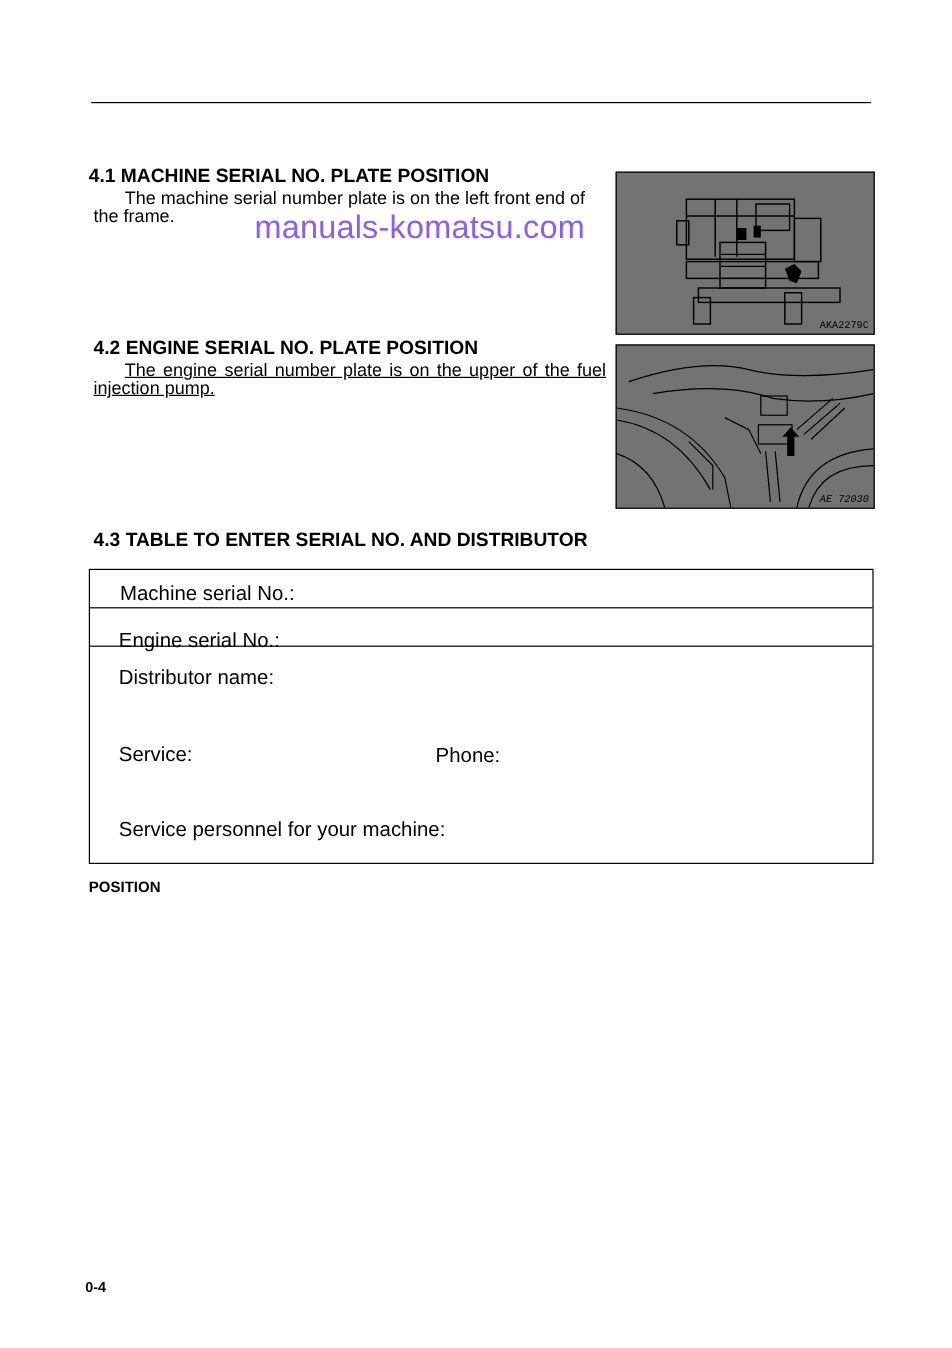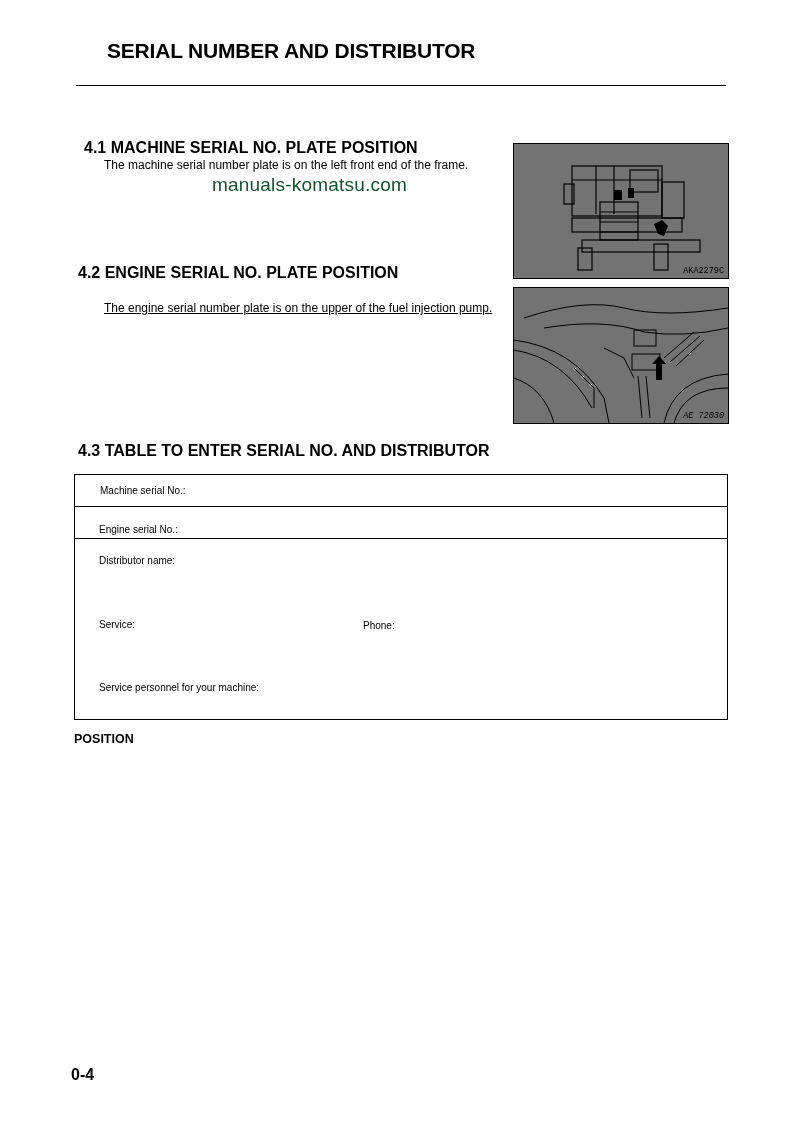--- a/index.html
+++ b/index.html
@@ -2,40 +2,39 @@
 <html><head>
   <meta charset="utf-8">
   <style>
     html, body { margin: 0; padding: 0; background: #ffffff; }
     body { width: 793px; height: 1123px; position: relative; overflow: hidden; color: #000; font-family: "Liberation Sans", sans-serif; }
     .abs { position: absolute; }
     .title { left: 80px; top: 40px; font-weight: bold; font-size: 21px; line-height: 21px; letter-spacing: -0.2px; }
     .title .l2 { padding-left: 27px; display: block; }
     .title-rule { left: 76px; top: 85px; width: 650px; height: 0; border-top: 1.5px solid #000; }
     .h2 { font-weight: bold; font-size: 16px; line-height: 18px; }
-    .body-text { font-size: 12px; line-height: 15px; }
+    .body-text { font-size: 15px; line-height: 15px; }
     .indent { text-indent: 26px; }
-    .watermark { font-size: 19px; color: #14532d; letter-spacing: 0.2px; }
+    .watermark { font-size: 27px; color: #8b5cf6; letter-spacing: 0.2px; }
     .fig { border: 1px solid #000; background: #737373; }
     .fig-label { font-family: "Liberation Mono", monospace; font-size: 8.5px; position: absolute; right: 4px; bottom: 2px; }
     .table-box { left: 74px; top: 474px; width: 652px; height: 244px; border-top: 1px solid #000; border-left: 1px solid #000; border-right: 1px solid #000; border-bottom: 1px solid #000; }
     .row-line { position: absolute; left: 0; right: 0; border-top: 1px solid #000; height: 0; }
-    .cell-label { position: absolute; font-size: 10px; }
+    .cell-label { position: absolute; font-size: 17px; }
     .remarks { left: 74px; top: 732px; font-weight: bold; font-size: 12.5px; }
-    .pageno { left: 71px; top: 1066px; font-weight: bold; font-size: 16px; text-align: right; }
+    .pageno { left: 71px; top: 1066px; font-weight: bold; font-size: 12px; text-align: right; }
   </style>
 </head>
 <body>
 
 <div class="abs title">
-  <span class="l2">SERIAL NUMBER AND DISTRIBUTOR</span>
 </div>
 <div class="abs title-rule"></div>
 
-<div class="abs h2" style="left:84px; top:139px;">4.1  MACHINE SERIAL NO. PLATE POSITION</div>
+<div class="abs h2" style="left:74px; top:139px;">4.1  MACHINE SERIAL NO. PLATE POSITION</div>
 <div class="abs body-text indent" style="left:78px; top:158px; width:427px;">The machine serial number plate is on the left front end of the frame.</div>
 <div class="abs watermark" style="left:212px; top:174px;">manuals-komatsu.com</div>
 
 <div class="abs fig" style="left:513px; top:143px; width:214px; height:134px;">
   <svg width="214" height="134" viewBox="0 0 214 134" style="position:absolute;left:0;top:0;">
     <g fill="none" stroke="#000" stroke-width="1.2">
       <rect x="58" y="22" width="90" height="50"></rect>
       <line x1="58" y1="36" x2="148" y2="36"></line>
       <line x1="82" y1="22" x2="82" y2="70"></line>
       <line x1="100" y1="22" x2="100" y2="70"></line>
@@ -53,21 +52,21 @@
     </g>
     <g fill="#000">
       <rect x="100" y="46" width="8" height="10"></rect>
       <rect x="114" y="44" width="6" height="10"></rect>
       <path d="M140 80 l8 -4 l6 6 l-4 10 l-6 -2 z"></path>
     </g>
   </svg>
   <span class="fig-label">AKA2279C</span>
 </div>
 
-<div class="abs h2" style="left:78px; top:264px;">4.2  ENGINE SERIAL NO. PLATE POSITION</div>
+<div class="abs h2" style="left:78px; top:282px;">4.2  ENGINE SERIAL NO. PLATE POSITION</div>
 <div class="abs body-text indent" style="left:78px; top:301px; width:427px; text-align:justify;text-decoration:underline;">The engine serial number plate is on the upper of the fuel injection pump.</div>
 
 <div class="abs fig" style="left:513px; top:287px; width:214px; height:135px;font-style:italic;">
   <svg width="214" height="135" viewBox="0 0 214 135" style="position:absolute;left:0;top:0;">
     <g fill="none" stroke="#000" stroke-width="1">
       <path d="M0 52 Q60 60 90 110 L95 135"></path>
       <path d="M0 62 Q50 70 78 120"></path>
       <path d="M0 90 Q30 100 40 135"></path>
       <path d="M10 30 Q70 10 110 20 Q150 30 214 20"></path>
       <path d="M30 40 Q90 30 130 44 Q170 50 214 40"></path>

